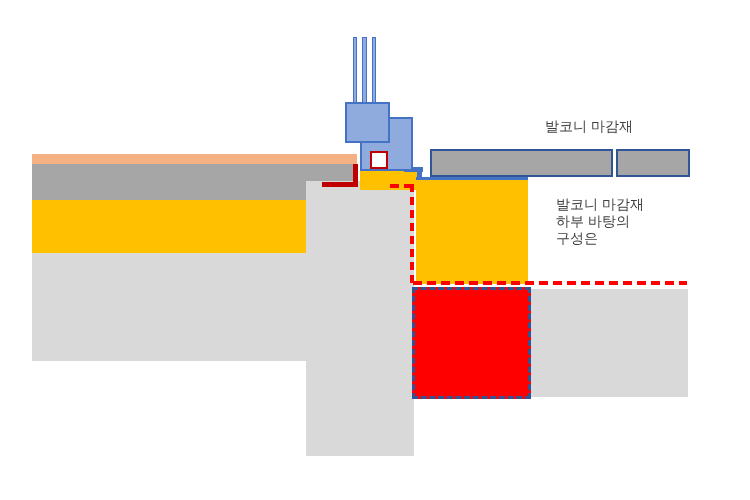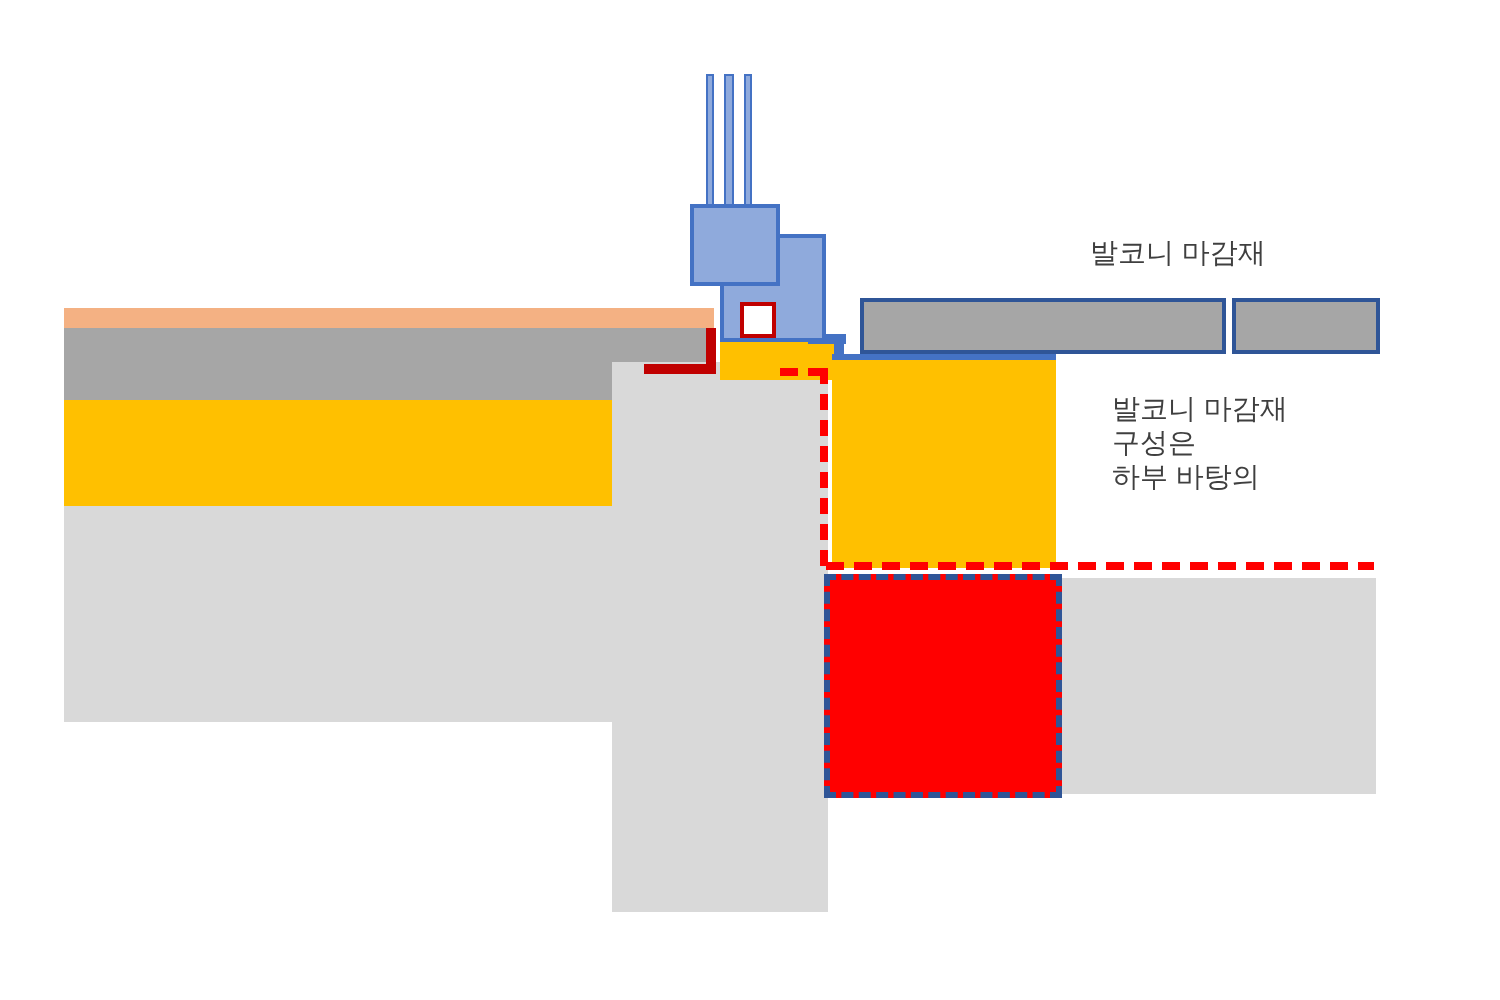--- a/index.html
+++ b/index.html
@@ -73,17 +73,17 @@
   <div class="abs hdash" style="left:413px;top:281px;width:274px;height:4px;"></div>
 
   <div class="abs redsq" style="left:412px;top:287px;width:119px;height:112px;"></div>
 
   <div class="abs concrete" style="left:531px;top:289px;width:157px;height:108px;"></div>
 
   <div class="abs label" style="left:545px;top:118px;">발코니 마감재</div>
 
   <div class="abs" style="left:556px;top:196px;">
     <div class="label">발코니 마감재</div>
+    <div class="label">하부 바탕의</div>
     <div class="label">구성은</div>
-    <div class="label">하부 바탕의</div>
   </div>
 
 </div>
 
 </body></html>

